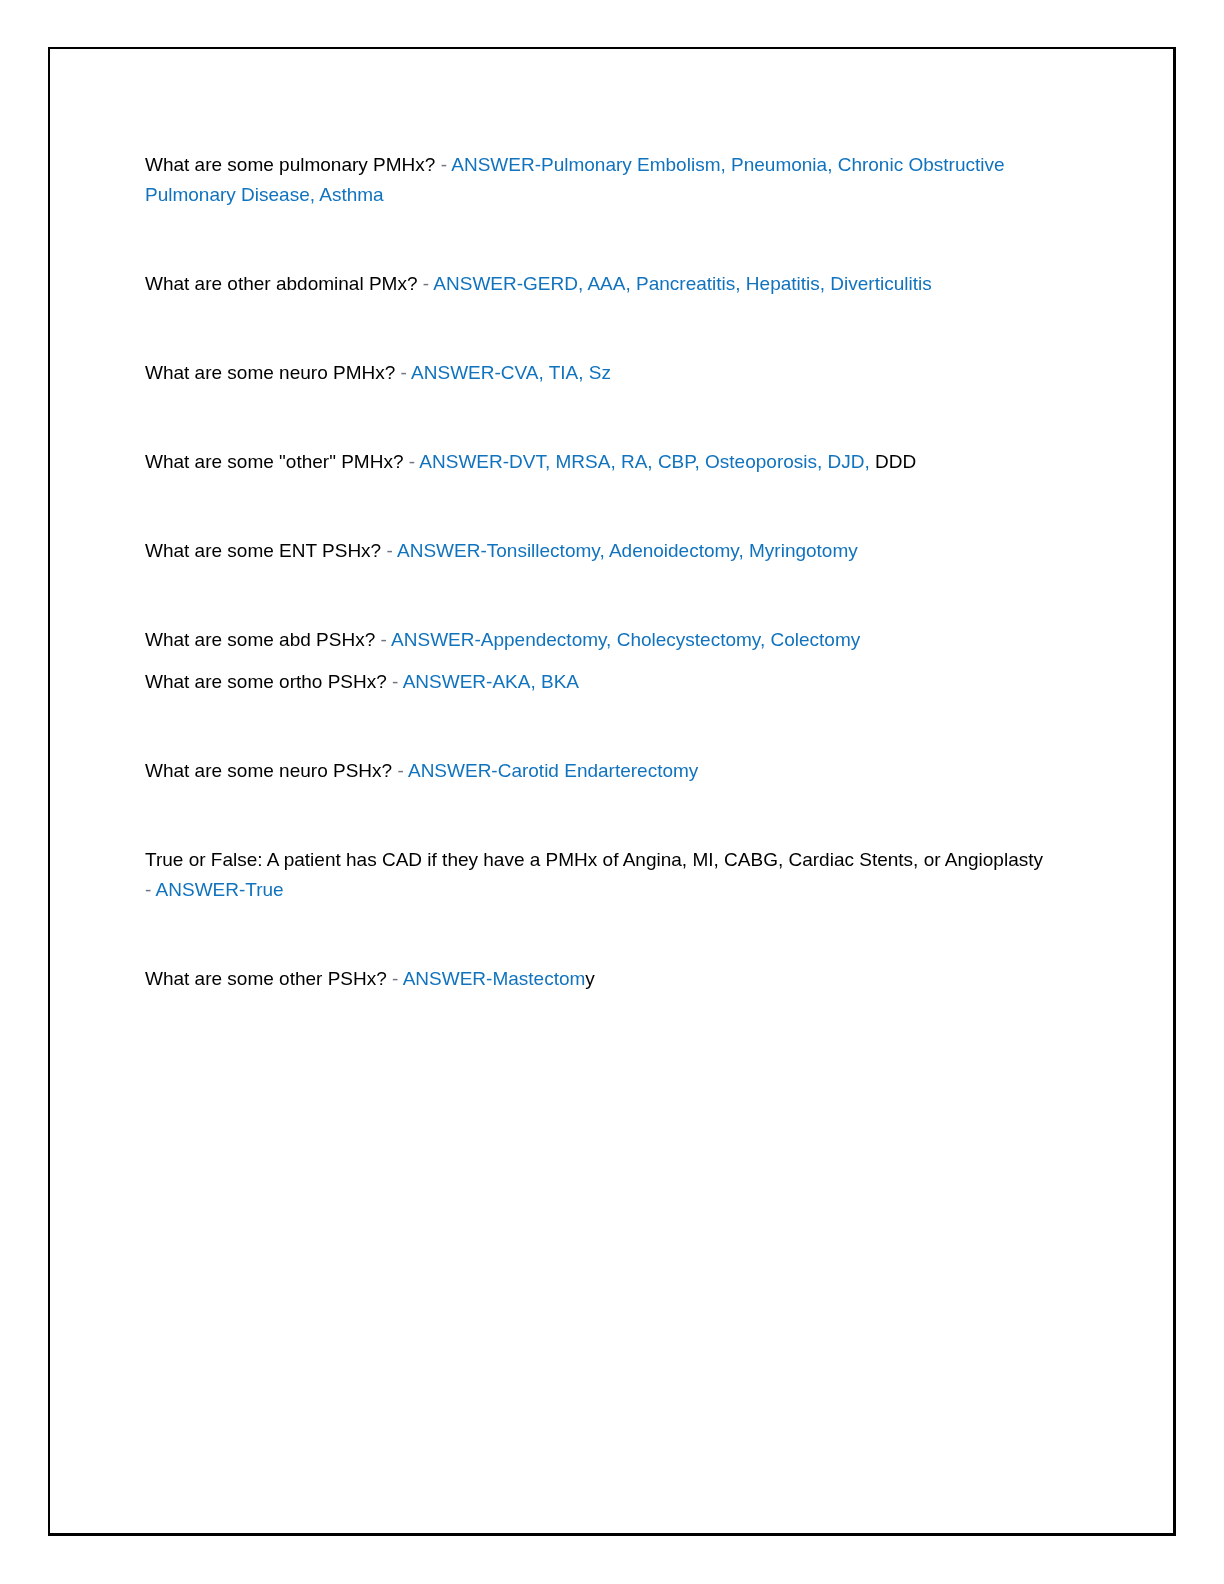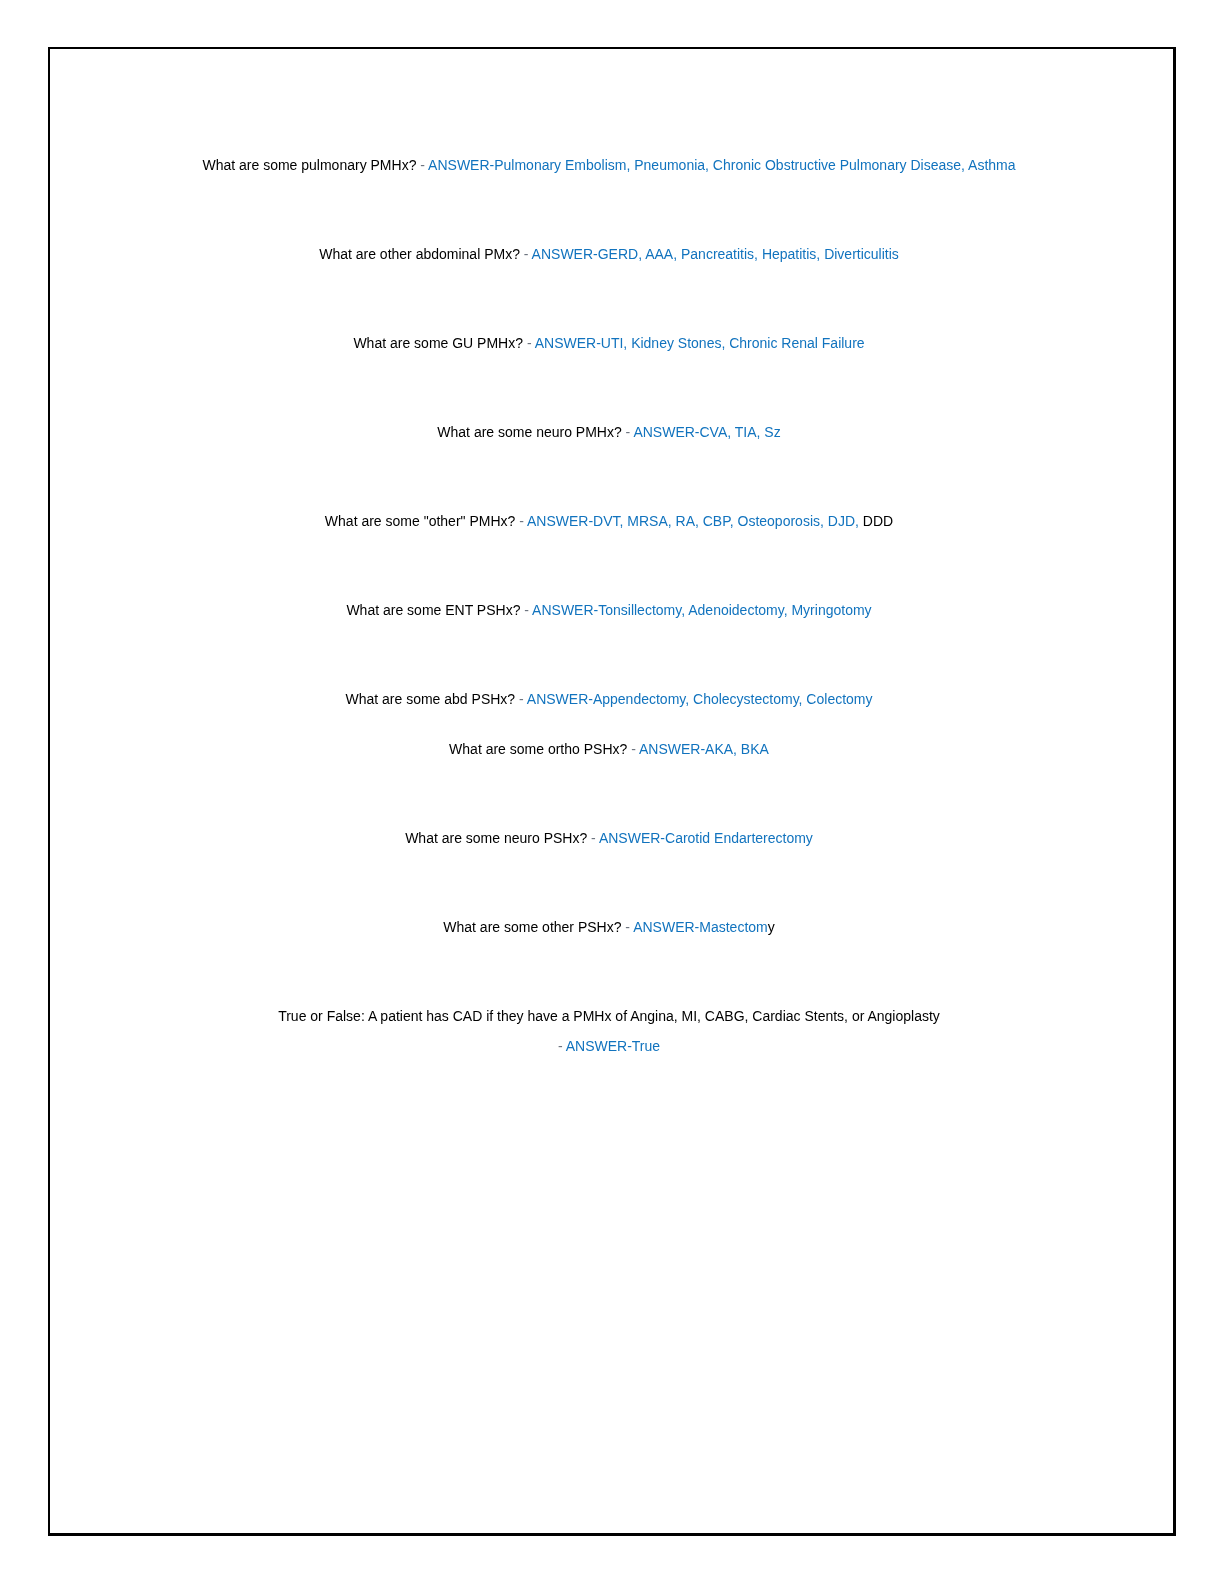--- a/index.html
+++ b/index.html
@@ -21,55 +21,53 @@
     height: 1489px;
     box-sizing: border-box;
     border: 2px solid var(--border_color, #000000);
     border-right-width: 3px;
     border-bottom-width: 3px;
     padding: 101px 100px 0 95px;
     background: var(--page_background, #ffffff);
   }
   .qa {
     margin: 0 0 59px 0;
-    font-size: 14px;
+    font-size: 19px;
     line-height: 30px;
     color: var(--question, #000000);
-    text-align: center;
   }
-  .qa.compact { margin-bottom: 20px; }
+  .qa.compact { margin-bottom: 12px; }
   .q   { color: var(--question, #000000); }
   .sep { color: var(--separator, #6e7580); }
   .a   { color: var(--answer, #1173be); }
   .qnowrap { white-space: nowrap; }
   .line2 { display: block; }
 </style>
 </head>
 <body>
 
 <div class="sheet-border">
 
   <p class="qa"><span class="q">What are some pulmonary PMHx?</span><span class="sep"> - </span><span class="a">ANSWER-Pulmonary Embolism, Pneumonia, Chronic Obstructive Pulmonary Disease, Asthma</span><span class="q"></span></p>
 
   <p class="qa"><span class="q">What are other abdominal PMx?</span><span class="sep"> - </span><span class="a">ANSWER-GERD, AAA, Pancreatitis, Hepatitis, Diverticulitis</span><span class="q"></span></p>
 
-  <p class="qa"><span class="q">What are some GU PMHx?</span><span class="sep"> - </span><span class="a">ANSWER-UTI, Kidney Stones, Chronic Renal Failure</span><span class="q"></span></p>
 
   <p class="qa"><span class="q">What are some neuro PMHx?</span><span class="sep"> - </span><span class="a">ANSWER-CVA, TIA, Sz</span><span class="q"></span></p>
 
 
   <p class="qa"><span class="q">What are some "other" PMHx?</span><span class="sep"> - </span><span class="a">ANSWER-DVT, MRSA, RA, CBP, Osteoporosis, DJD,</span><span class="q"> DDD</span></p>
 
   <p class="qa"><span class="q">What are some ENT PSHx?</span><span class="sep"> - </span><span class="a">ANSWER-Tonsillectomy, Adenoidectomy, Myringotomy</span><span class="q"></span></p>
 
 
   <p class="qa compact"><span class="q">What are some abd PSHx?</span><span class="sep"> - </span><span class="a">ANSWER-Appendectomy, Cholecystectomy, Colectomy</span><span class="q"></span></p>
 
 
   <p class="qa"><span class="q">What are some ortho PSHx?</span><span class="sep"> - </span><span class="a">ANSWER-AKA, BKA</span><span class="q"></span></p>
 
   <p class="qa"><span class="q">What are some neuro PSHx?</span><span class="sep"> - </span><span class="a">ANSWER-Carotid Endarterectomy</span><span class="q"></span></p>
 
+  <p class="qa"><span class="q qnowrap">True or False: A patient has CAD if they have a PMHx of Angina, MI, CABG, Cardiac Stents, or Angioplasty</span><span class="line2"><span class="sep"> - </span><span class="a">ANSWER-True</span><span class="q"></span></span></p>
+
   <p class="qa"><span class="q">What are some other PSHx?</span><span class="sep"> - </span><span class="a">ANSWER-Mastectom</span><span class="q">y</span></p>
-
-  <p class="qa"><span class="q qnowrap">True or False: A patient has CAD if they have a PMHx of Angina, MI, CABG, Cardiac Stents, or Angioplasty</span><span class="line2"><span class="sep"> - </span><span class="a">ANSWER-True</span><span class="q"></span></span></p>
 
 </div>
 
 </body></html>

